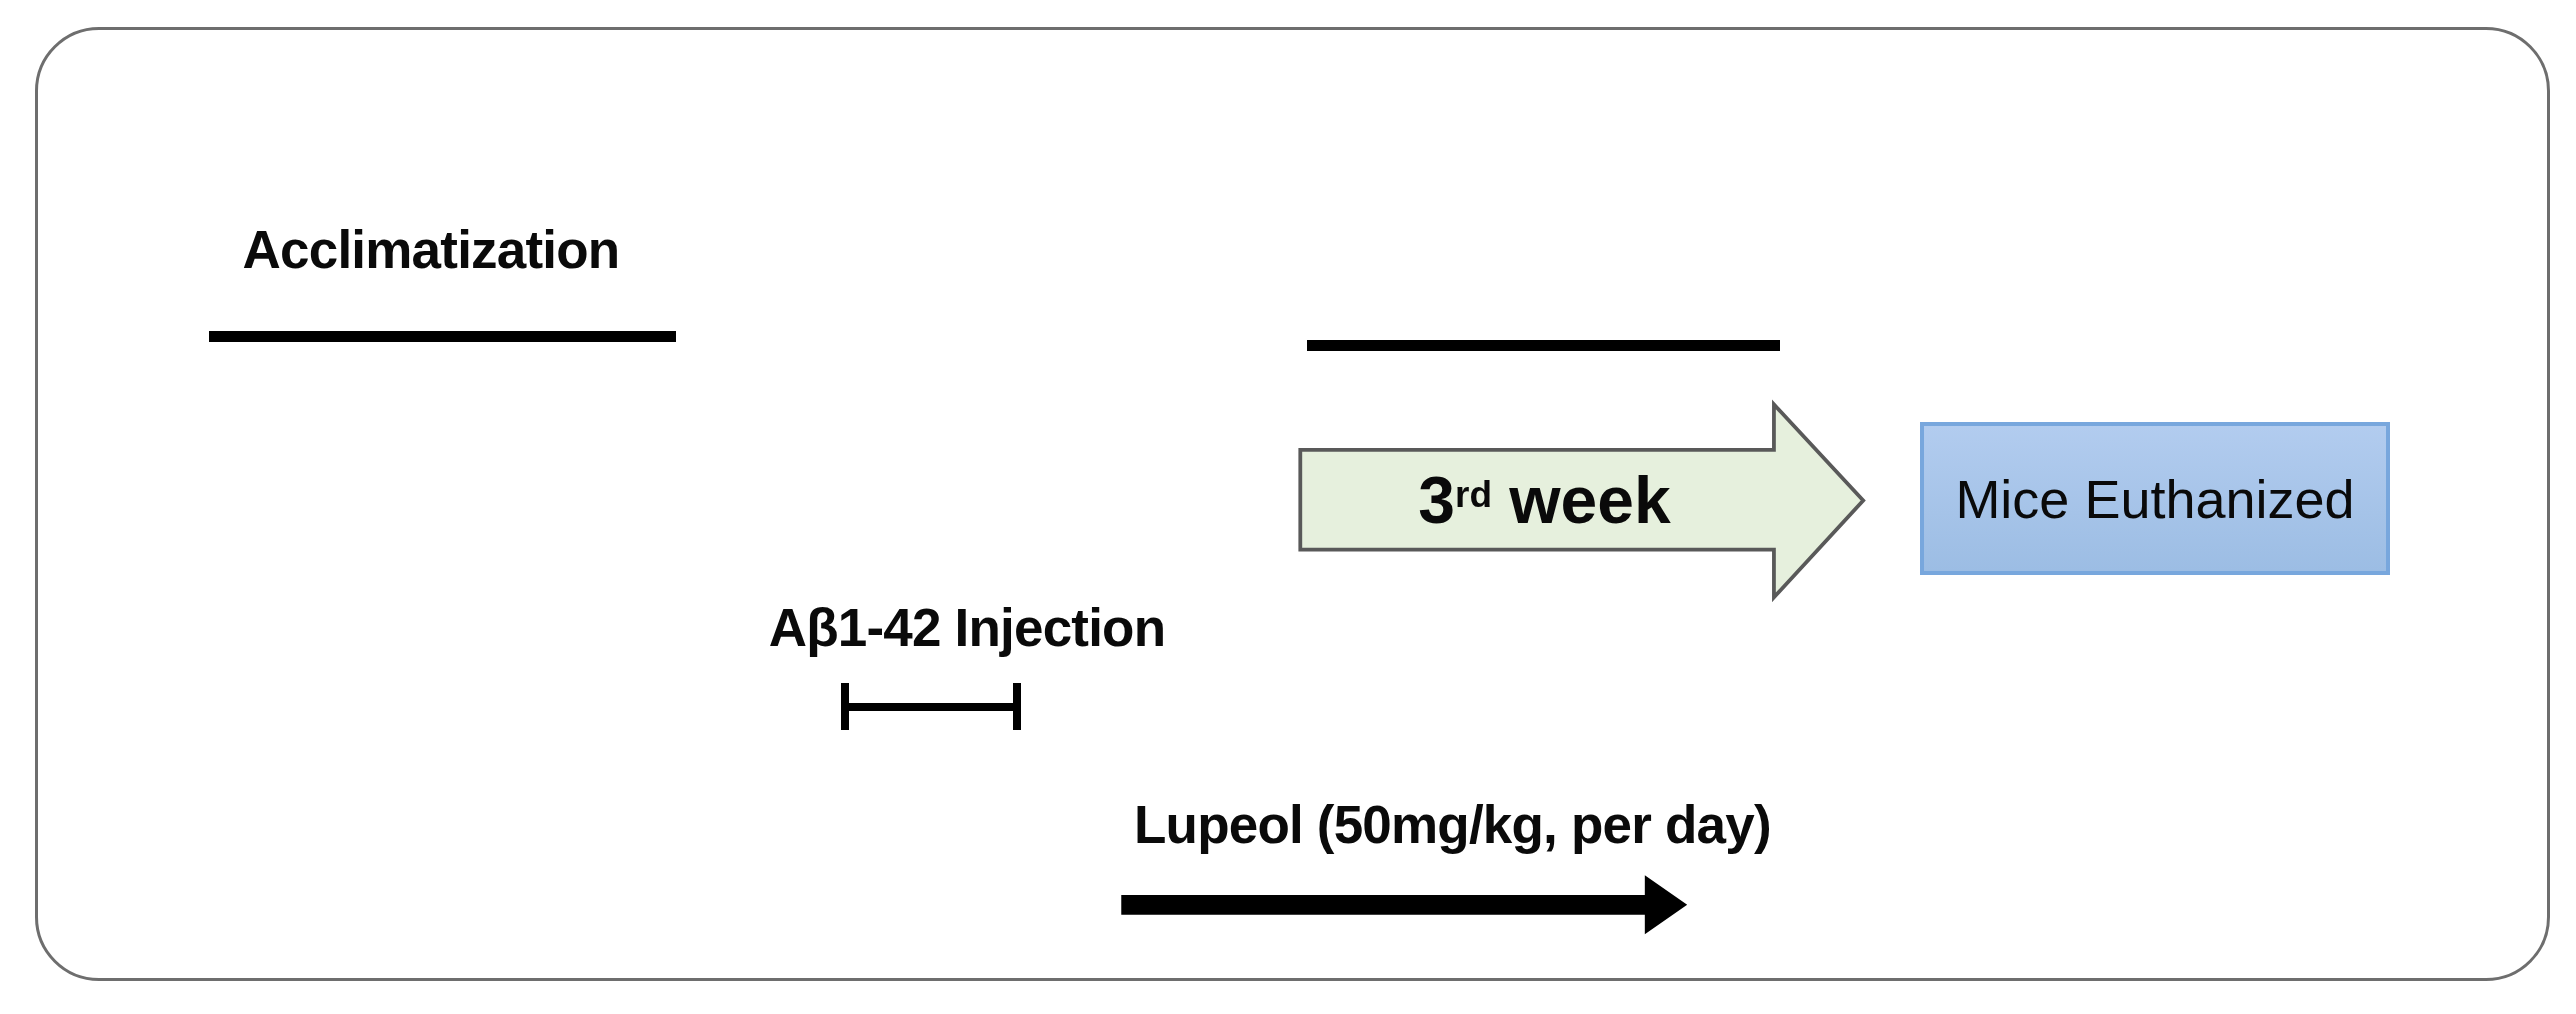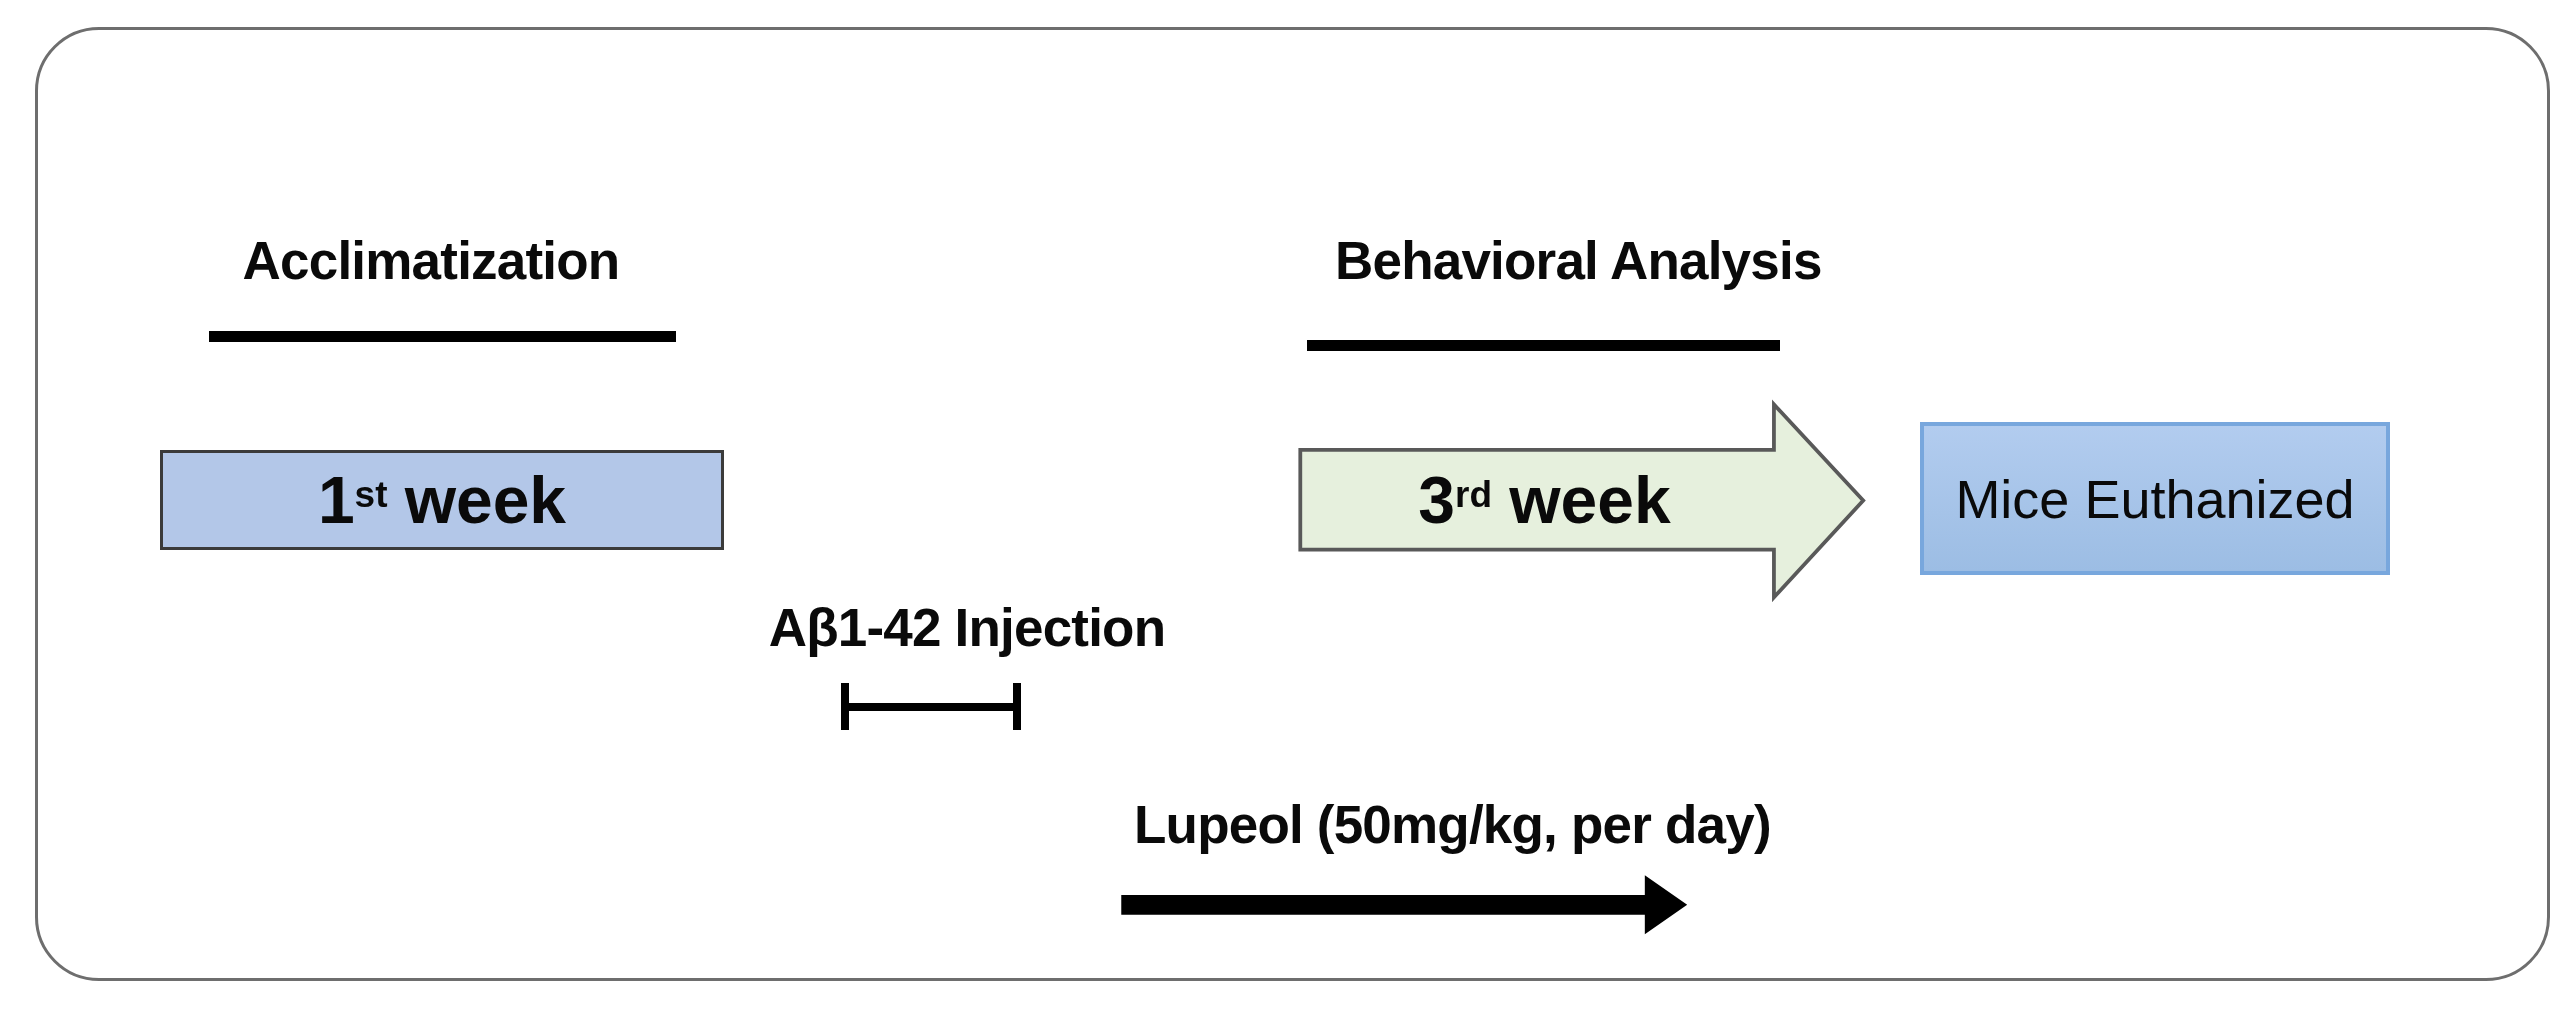--- a/index.html
+++ b/index.html
@@ -92,29 +92,25 @@
     white-space: nowrap;
   }
 </style>
 </head>
 <body>
 
 <div class="canvas">
 
   <div class="frame"></div>
 
-  <div class="heading" style="left:204px; top:227px; width:454px;">Acclimatization</div>
+  <div class="heading" style="left:204px; top:216px; width:454px;">Acclimatization</div>
   <div class="underline" style="left:209px; top:331px; width:467px; height:10.6px;"></div>
 
-  <div class="heading" style="left:1335px; top:227px; width:454px;">Behavioral Analysis</div>
   <div class="underline" style="left:1307px; top:340px; width:473px; height:11.3px;"></div>
 
-  <div class="week-box" style="left: 160px; width: 564px; background-color: rgb(179, 199, 232);">
-    <span><span>1</span><span class="ord">st</span><span class="week-word">week</span></span>
-  </div>
 
 
   <svg class="svg-abs" style="left:1295px; top:399px;" width="572" height="203" viewBox="0 0 756 268">
     <polygon points="7,67 633,67 633,7 751,134 633,262 633,199 7,199" stroke="#595959" stroke-width="5" stroke-linejoin="miter" fill="#e6f0dd"></polygon>
   </svg>
   <div class="week-label-overlay" style="left:1300px; width:473px;">
     <span><span>3</span><span class="ord">rd</span><span class="week-word">week</span></span>
   </div>
 
   <div class="endpoint-box">

